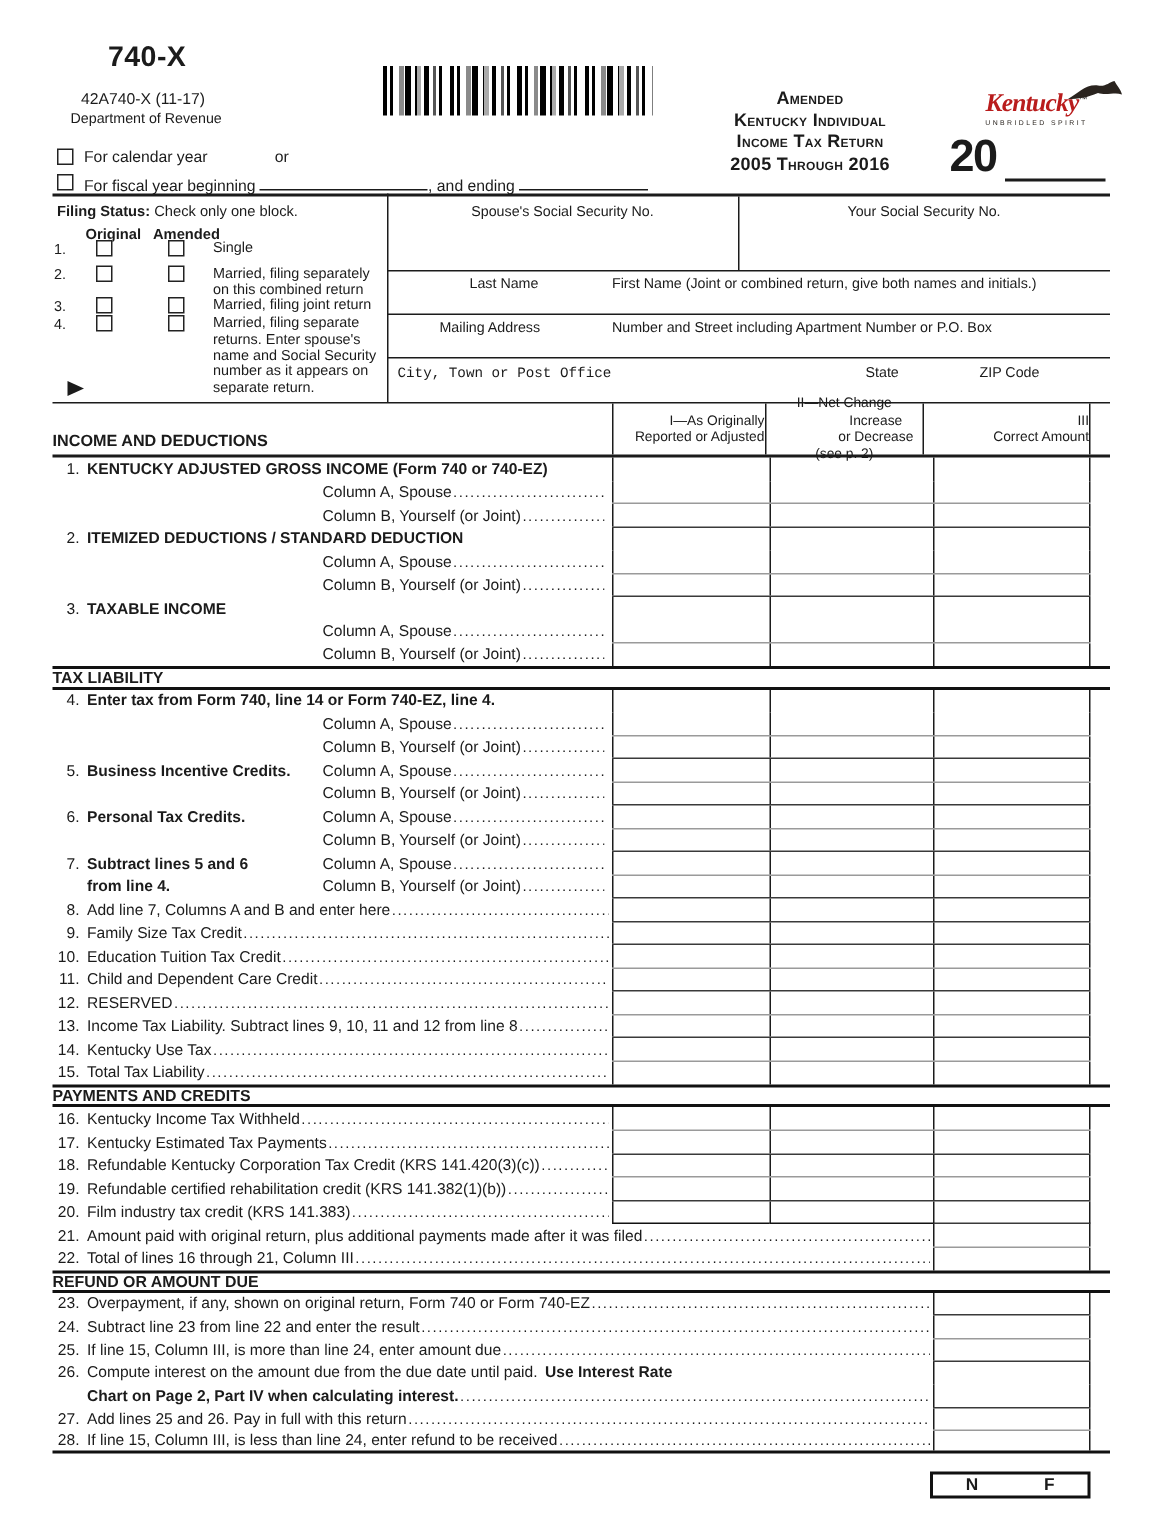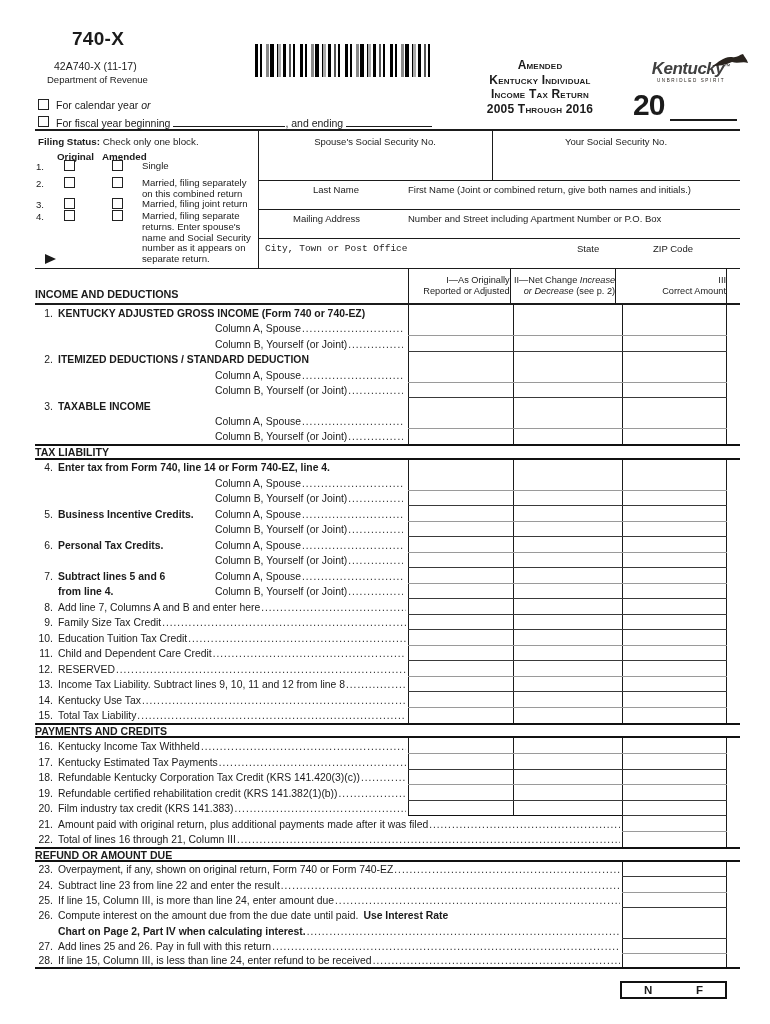--- a/index.html
+++ b/index.html
@@ -1,36 +1,36 @@
 <!DOCTYPE html>
 <html><head>
 <meta charset="utf-8">
 <style>
   html,body{margin:0;padding:0;background:#fff;}
   #page{position:relative;width:770px;height:1024px;background:#fff;overflow:hidden;
         font-family:"Liberation Sans",sans-serif;color:#1b1b1b;}
   .abs{position:absolute;}
   .b{font-weight:bold;}
-  .i{font-style:italic;}
+  .i{margin-left:42px;}
   .hline{position:absolute;background:#1b1b1b;}
   .vline{position:absolute;background:#1b1b1b;}
 
   
   #form-number{left:72px;top:28px;font-size:19px;font-weight:bold;letter-spacing:.3px;}
   #form-code{left:54px;top:60px;font-size:10.5px;}
   #dept{left:47px;top:74px;font-size:9.5px;}
   #barcode{left:255px;top:44px;width:180px;height:33px;
     background:repeating-linear-gradient(90deg,#000 0 3px,#fff 3px 5px,#000 5px 7px,#fff 7px 11px,
       #8a8a8a 11px 14px,#fff 14px 15px,#000 15px 19px,#fff 19px 22px,#000 22px 23px,#aaa 23px 26px,
       #fff 26px 28px,#000 28px 31px,#fff 31px 34px,#555 34px 36px,#fff 36px 38px,#000 38px 40px,#fff 40px 45px);}
   #main-title{left:450px;top:58px;width:180px;text-align:center;font-size:12px;font-weight:bold;
     line-height:14.6px;font-variant:small-caps;letter-spacing:.2px;}
   #logo{left:641px;top:60px;width:100px;text-align:center;}
-  #logo .brand{font-family:Liberation Sans, sans-serif;font-style:italic;font-weight:bold;font-size:17px;
-    letter-spacing:-.5px;color:#404040;line-height:18px;}
+  #logo .brand{font-family:Liberation Serif, serif;font-style:italic;font-weight:bold;font-size:17px;
+    letter-spacing:-.5px;color:#b91c1c;line-height:18px;}
   #logo .tm{font-size:6px;vertical-align:super;}
   #logo .tagline{font-size:4.6px;letter-spacing:1.6px;color:#2a241f;margin-top:0px;}
   #horse-icon{position:absolute;right:-8px;top:-7px;}
   #year20{left:633px;top:88px;font-size:30px;font-weight:bold;letter-spacing:-1px;}
   #year-blank{left:670px;top:119px;width:67px;height:2px;background:#1b1b1b;}
   .cbx{position:absolute;width:11px;height:11px;border:1.2px solid #222;background:#fff;box-sizing:border-box;}
   #cal-row{left:56px;top:99px;font-size:10.5px;}
   #fis-row{left:56px;top:116px;font-size:10.5px;}
   .blank1{display:inline-block;border-bottom:1px solid #1b1b1b;height:10px;width:112px;margin-left:3px;}
   .blank2{display:inline-block;border-bottom:1px solid #1b1b1b;height:10px;width:86px;margin-left:3px;}

